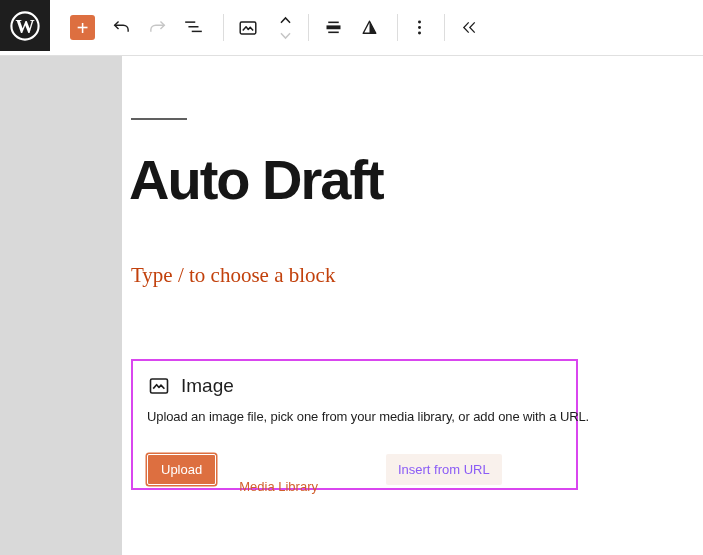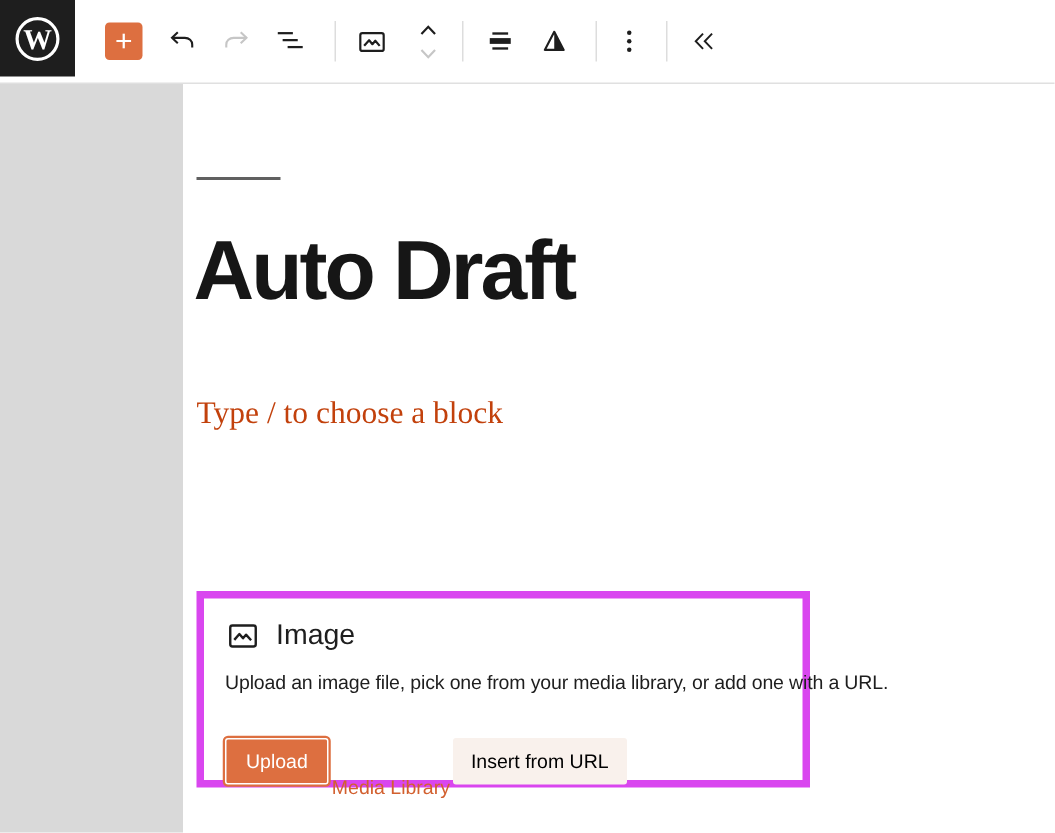--- a/index.html
+++ b/index.html
@@ -40,34 +40,34 @@
   .post-title{
     position:absolute;left:129px;top:152px;margin:0;
     font-size:56px;font-weight:700;letter-spacing:-2px;line-height:1;color:#161616;cursor:text;
   }
   .para-placeholder{
     position:absolute;left:131px;top:263px;margin:0;
     font-family:"Liberation Serif", serif;font-size:21px;color:#c2410c;cursor:text;
   }
   
   .image-card{
-    position:absolute;left:131px;top:394px;width:409px;height:131px;box-sizing:border-box;
-    background:#fff;border:5px solid #d946ef;padding:13px 14px;
+    position:absolute;left:131px;top:359px;width:447px;height:131px;box-sizing:border-box;
+    background:#fff;border:2px solid #d946ef;padding:13px 14px;
   }
   .card-header{display:flex;align-items:center;gap:10px;}
   .card-label{font-size:19px;color:#1e1e1e;}
   .card-desc{margin-top:11px;font-size:13px;color:#1e1e1e;white-space:nowrap;letter-spacing:-0.1px;}
-  .card-buttons{margin-top:14px;display:flex;align-items:center;}
+  .card-buttons{margin-top:14px;display:flex;align-items:center;gap:21px;}
   .btn-upload{
     background:#dd6f40;color:#fff;font-family:inherit;font-size:13px;
     padding:7px 13px;border:1.5px solid #fff;border-radius:2px;cursor:pointer;
     box-shadow:0 0 0 1.5px #dd6f40;
   }
   .btn-link{background:none;border:none;color:#d2602f;font-family:inherit;font-size:13px;padding:7px 2px;cursor:pointer;margin-top:34px;}
-  .btn-url{background:#f9f1ec;border:none;border-radius:2px;color:#000000;font-family:inherit;font-size:13px;padding:8px 12px;cursor:pointer;}
+  .btn-url{background:#f9f1ec;border:none;border-radius:2px;color:#8b5cf6;font-family:inherit;font-size:13px;padding:8px 12px;cursor:pointer;margin-left:45px;}
 </style>
 </head>
 <body>
 
 <div class="editor-header">
 
   <button class="wp-logo">
     <svg width="34" height="34" viewBox="0 0 24 24">
       <circle cx="12" cy="12" r="9.6" fill="none" stroke="#ffffff" stroke-width="1.5"></circle>
       <text x="12" y="16.6" text-anchor="middle" font-family="Liberation Serif, serif" font-size="13.5" font-weight="bold" fill="#ffffff">W</text>

